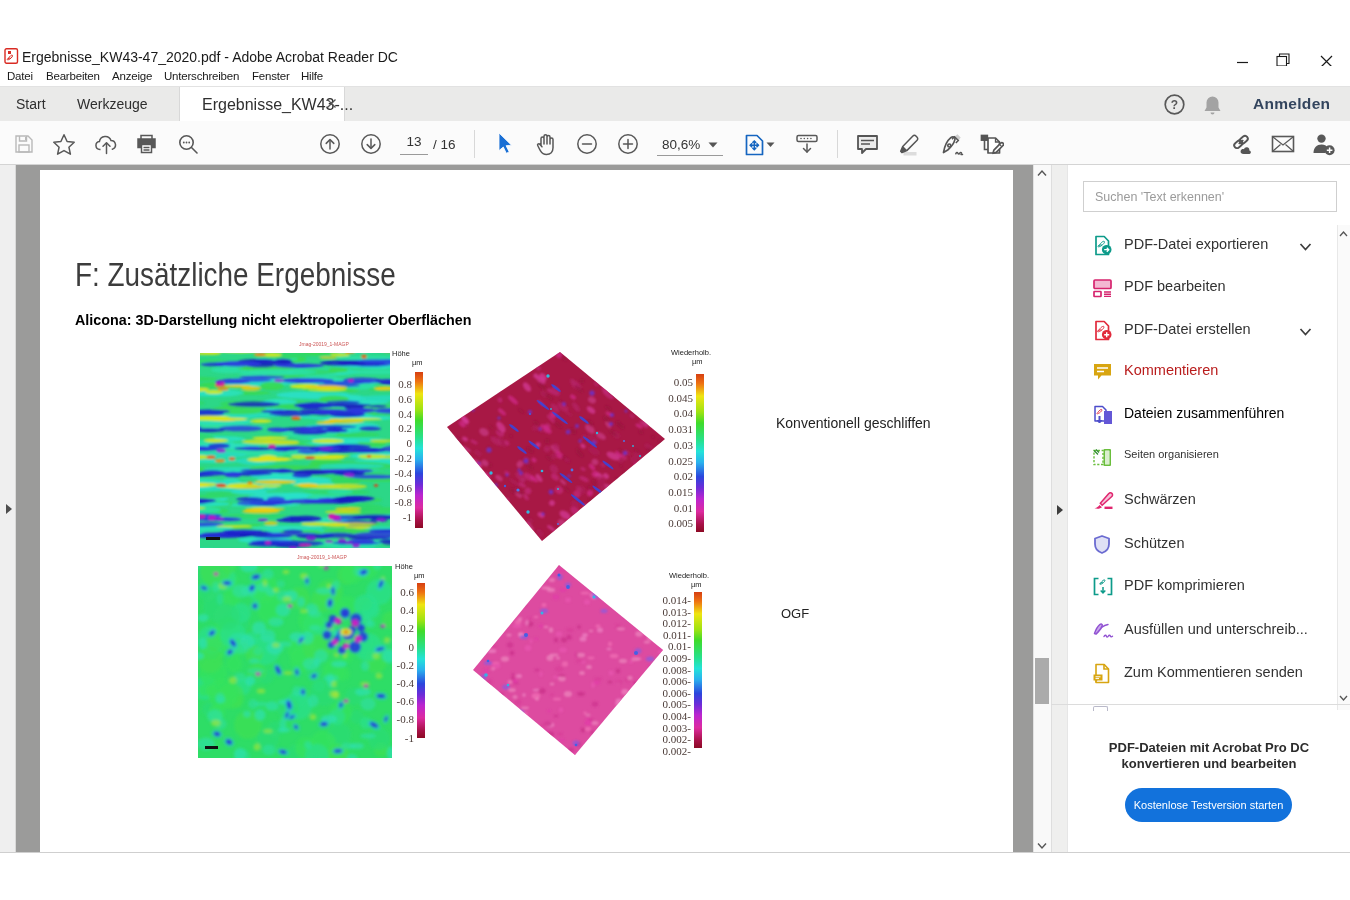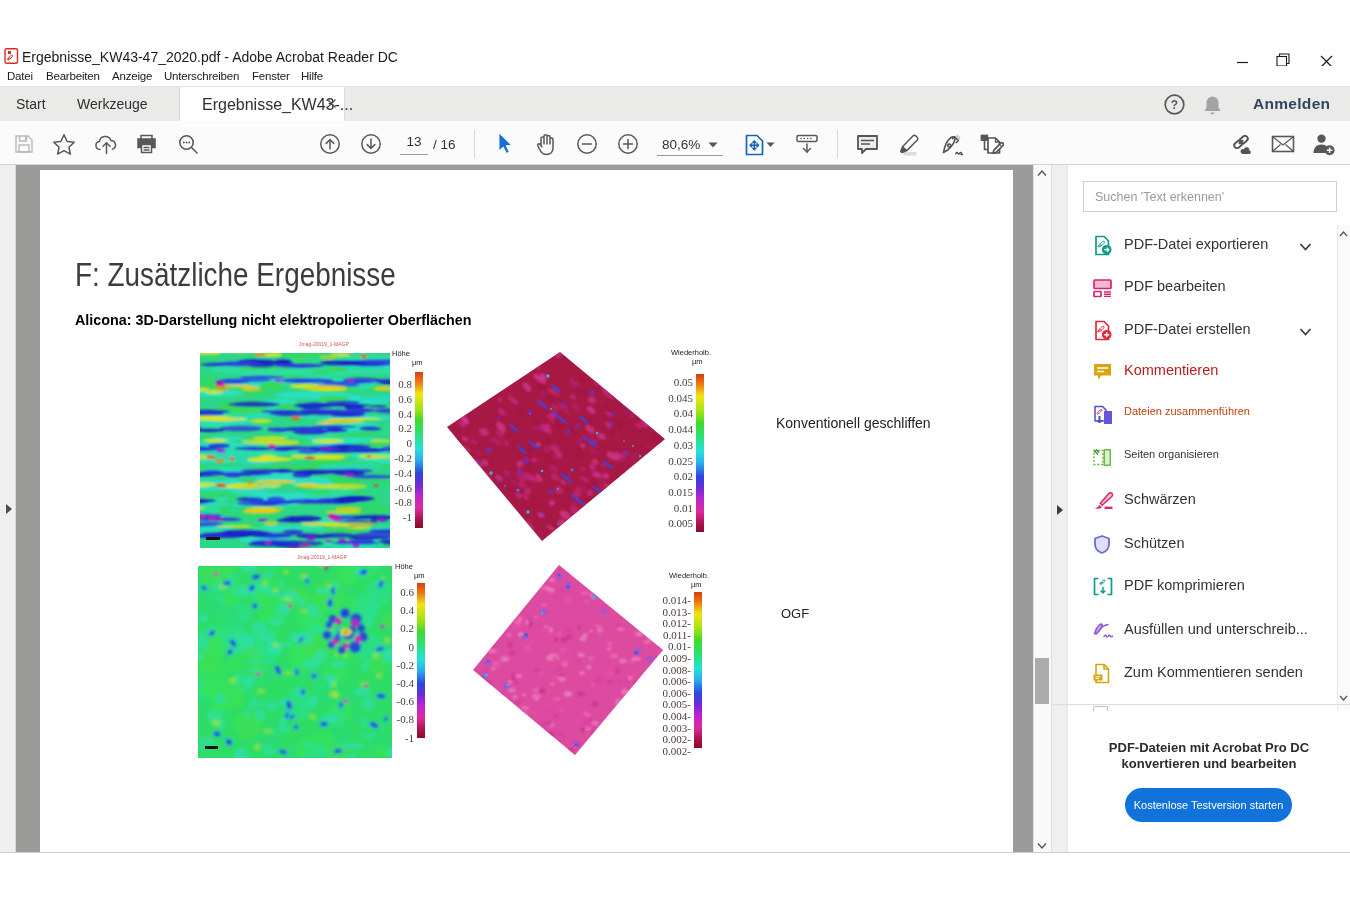--- a/index.html
+++ b/index.html
@@ -234,21 +234,21 @@
       <path d="M5 7h11M5 10.5h7" stroke="#fff" stroke-width="1.5"></path>
     </svg></div>
 <div style="position:absolute;left:1124px;top:362px;font-size:14.5px;color:#b91c1c;white-space:nowrap">Kommentieren</div>
 <div style="position:absolute;left:1092px;top:404px;width:22px;height:22px"><svg width="22" height="22" viewBox="0 0 22 22" fill="none">
       <path d="M3 2.5h7.5L14 6v11H3z" fill="#fff" stroke="#4d4dcb" stroke-width="1.5" stroke-linejoin="round"></path>
       <path d="M5.5 9c1.8-3 3.7-4 4.3-3.4.6.6-.9 2.4-2.5 3.4-1.4.9-2.7 1.1-2.6.3" stroke="#e12a3c" stroke-width="0.9"></path>
       <rect x="12" y="7" width="8" height="13" fill="#6457d6"></rect>
       <path d="M7.5 12v6.5" stroke="#4d4dcb" stroke-width="2"></path>
       <path d="M4.8 16l2.7 3 2.7-3" fill="#4d4dcb" stroke="#4d4dcb" stroke-width="1" stroke-linejoin="round"></path>
     </svg></div>
-<div style="position:absolute;left:1124px;top:405px;font-size:11px;color:#c2410c;white-space:nowrap">Dateien zusammenführen</div>
+<div style="position:absolute;left:1124px;top:405px;font-size:14px;color:#000000;white-space:nowrap">Dateien zusammenführen</div>
 <div style="position:absolute;left:1092px;top:447px;width:22px;height:22px"><svg width="21" height="21" viewBox="0 0 21 21" fill="none">
       <rect x="2" y="3.5" width="9" height="14" stroke="#6abe3c" stroke-width="1.4" stroke-dasharray="2.2 1.6"></rect>
       <rect x="11.5" y="2" width="7.5" height="17" rx="1" fill="#6abe3c"></rect>
       <rect x="13" y="3.5" width="4.5" height="14" fill="#fff" rx="0.5"></rect>
       <rect x="13" y="3.5" width="4.5" height="14" fill="#6abe3c" opacity="0.25"></rect>
       <path d="M2 3.5l4 4M4 2.5l3 3" stroke="#2e8b2e" stroke-width="1.2"></path>
     </svg></div>
 <div style="position:absolute;left:1124px;top:448px;font-size:11px;color:#323232;white-space:nowrap">Seiten organisieren</div>
 <div style="position:absolute;left:1092px;top:490px;width:22px;height:22px"><svg width="22" height="21" viewBox="0 0 22 21">
       <path d="M8.3 13.2L16.8 3.6a2.1 2.1 0 0 1 3.1-.2 2.1 2.1 0 0 1-.1 3.1l-9.6 8.8z" fill="#f6c0d8" stroke="#e0266e" stroke-width="1.5"></path>
@@ -1213,21 +1213,21 @@
     </g>
   </svg>
 <div class="abs" style="left:671px;top:348px;font-size:7.5px;color:#222">Wiederholb.</div>
 <div class="abs" style="left:692px;top:357px;font-size:7.5px;color:#222">µm</div>
 <div style="position:absolute;left:696px;top:374px;width:8px;height:158px"><svg width="8" height="158">
       <rect width="8" height="158" fill="url(#cbg)"></rect>
     </svg></div>
 <div class="cbl" style="left:647px;top:378.0px">0.05</div>
 <div class="cbl" style="left:647px;top:393.7px">0.045</div>
 <div class="cbl" style="left:647px;top:409.4px">0.04</div>
-<div class="cbl" style="left:647px;top:425.1px">0.044</div>
+<div class="cbl" style="left:647px;top:425.1px">0.031</div>
 <div class="cbl" style="left:647px;top:440.8px">0.03</div>
 <div class="cbl" style="left:647px;top:456.5px">0.025</div>
 <div class="cbl" style="left:647px;top:472.2px">0.02</div>
 <div class="cbl" style="left:647px;top:487.9px">0.015</div>
 <div class="cbl" style="left:647px;top:503.6px">0.01</div>
 <div class="cbl" style="left:647px;top:519.3px">0.005</div>
 <div class="abs" style="left:776px;top:415px;font-size:14px;color:#222">Konventionell geschliffen</div>
 <div class="abs" style="left:297px;top:554px;font-size:5px;color:#cc5555">Jmag-20019_1-MAGP</div>
 <svg width="194" height="192" viewBox="0 0 194 192" style="position:absolute;left:198px;top:566px">
     <defs>

